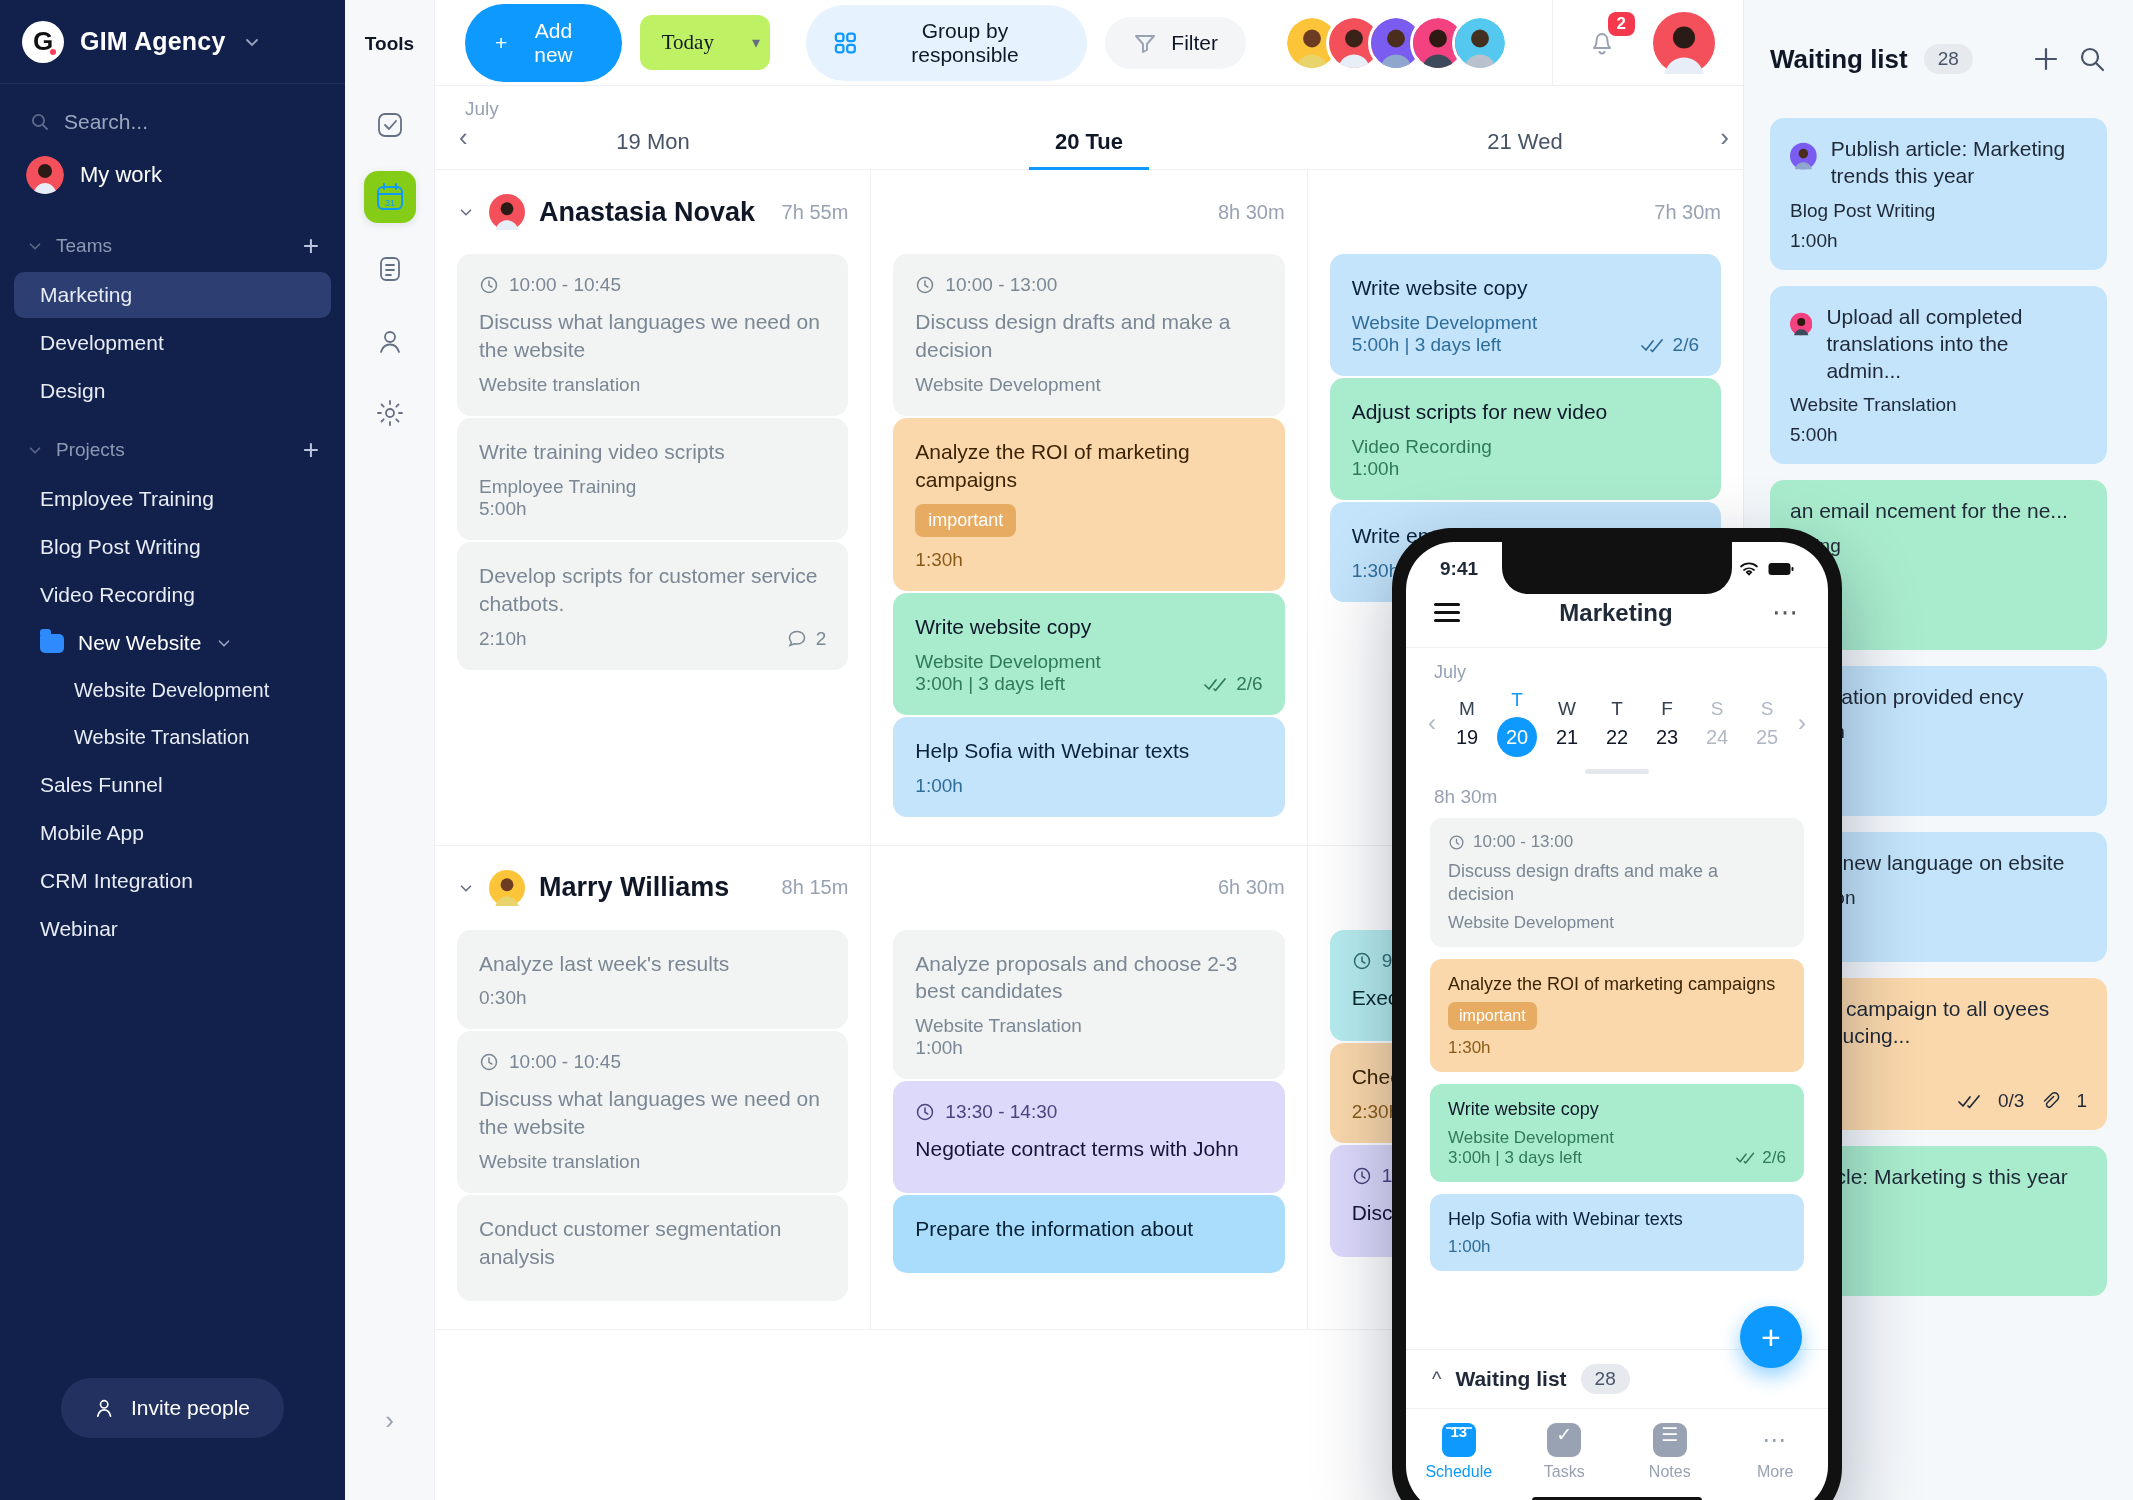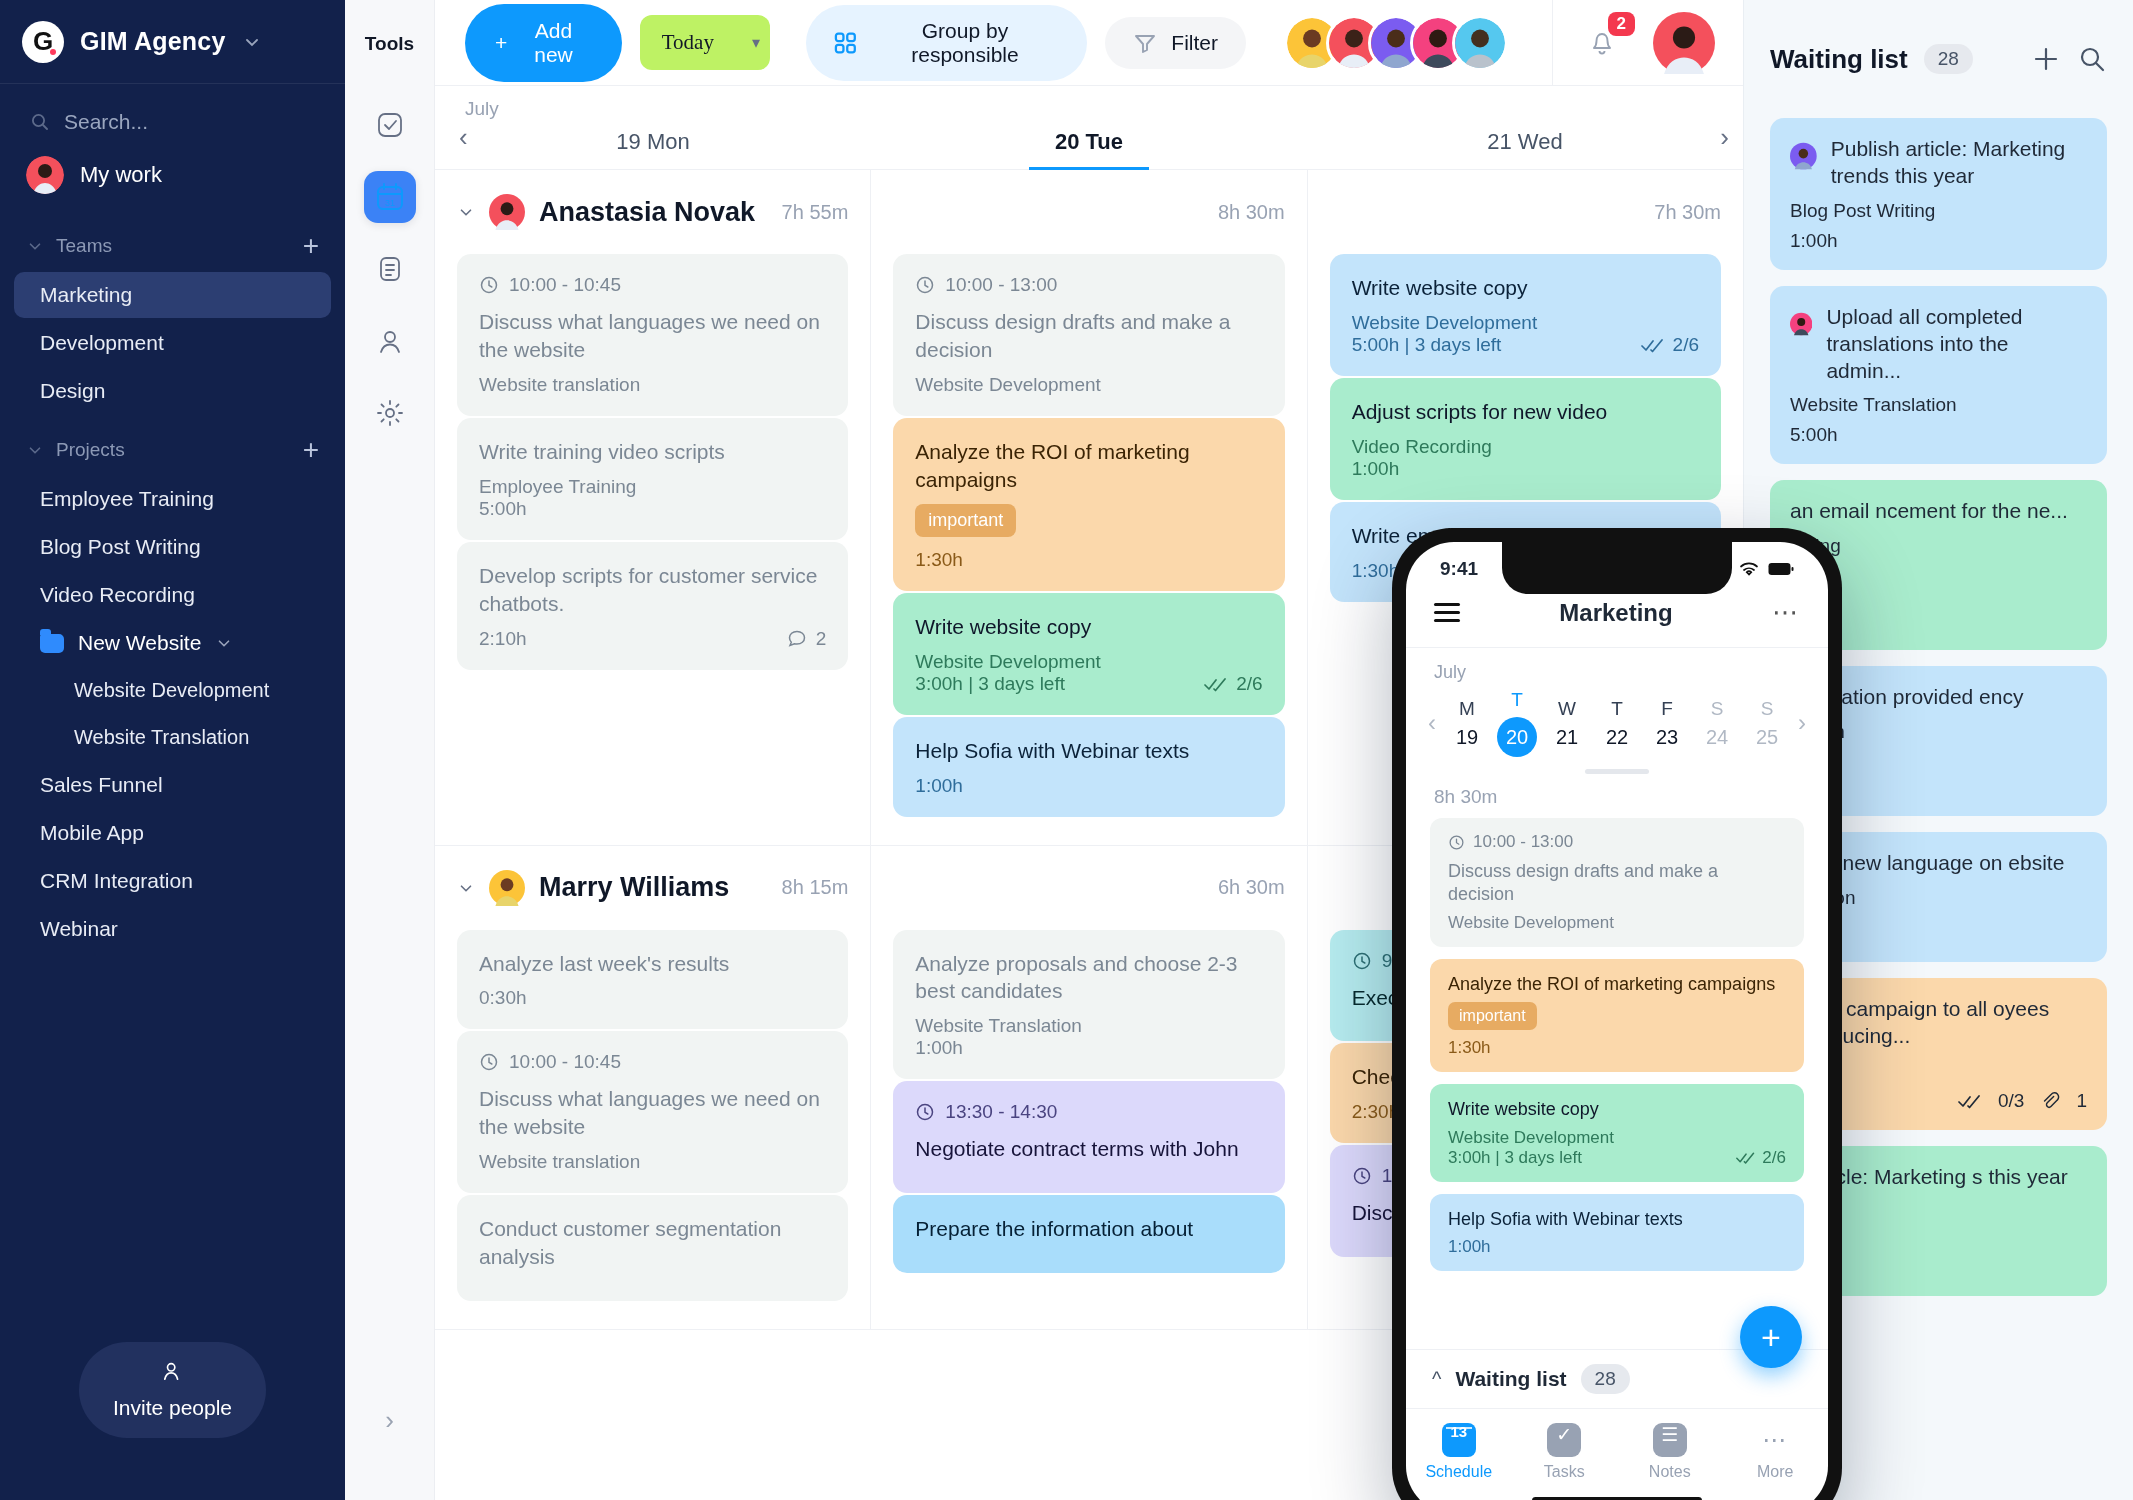--- a/index.html
+++ b/index.html
@@ -44,30 +44,30 @@
               margin: 2px 14px; cursor: default; }
   .nav-item.active { background: #2c3e72; }
   .nav-item.sub { padding-left: 60px; font-size: 20px; }
   .nav-folder { display:flex; align-items:center; gap: 14px; padding: 11px 26px; margin: 2px 14px; font-size: 21px;}
   .folder-ico { width: 24px; height: 19px; background:#2f8bfd; border-radius: 3px 5px 5px 5px; position:relative; flex:none;}
   .folder-ico::before{content:"";position:absolute;top:-5px;left:0;width:11px;height:6px;background:#2f8bfd;border-radius:3px 3px 0 0;}
 
   .invite-wrap { position: absolute; left: 0; right: 0; bottom: 62px; display:flex; justify-content:center; }
   .invite-btn { display:flex; align-items:center; gap: 14px; background:#22315f; color:#fff;
                 border: none; border-radius: 999px; padding: 18px 34px; font-size: 21px;
-                font-family: inherit; cursor: pointer; flex-direction: column; }
+                font-family: inherit; cursor: pointer; }
 
   
   .rail { width: 90px; flex: 0 0 90px; background: #f7f8fa; border-right: 1px solid #eceef2;
           display: flex; flex-direction: column; align-items: center; position: relative; }
   .rail-title { font-size: 19px; font-weight: 700; color:#111827; margin-top: 33px; text-align: center; }
   .rail-icons { margin-top: 44px; display: flex; flex-direction: column; gap: 20px; align-items:center;}
   .rail-btn { width: 52px; height: 52px; border-radius: 14px; display:flex; align-items:center;
               justify-content:center; cursor:pointer; }
-  .rail-btn.sel { background: #3b82f6; box-shadow: 0 2px 8px rgba(16,24,40,.10); }
+  .rail-btn.sel { background: #84cc16; box-shadow: 0 2px 8px rgba(16,24,40,.10); }
   .rail-expand { position:absolute; bottom: 64px; left: 50%; transform: translateX(-50%);
                  font-size: 26px; color:#9aa3b2; cursor:pointer; }
 
   
   .main { flex: 1 1 auto; min-width: 0; display: flex; flex-direction: column; background:#fff; }
   .topbar { height: 86px; display: flex; align-items: center; padding: 0 0 0 30px; gap: 18px;
             border-bottom: 1px solid #eef0f4; }
   .btn-add { background: #0d99fd; color:#fff; border:none; border-radius: 999px;
              padding: 15px 30px; font-size: 21px; font-family: inherit; cursor:pointer;
              display:flex; align-items:center; gap:8px;}

